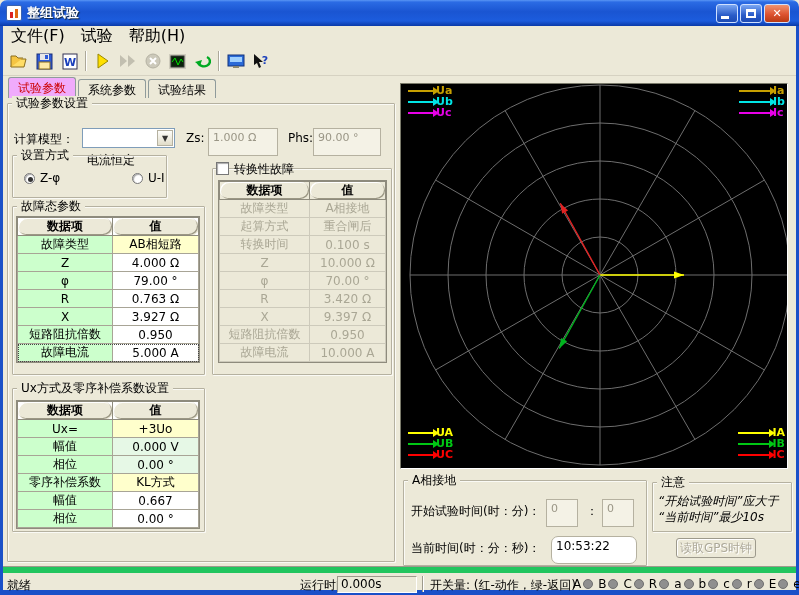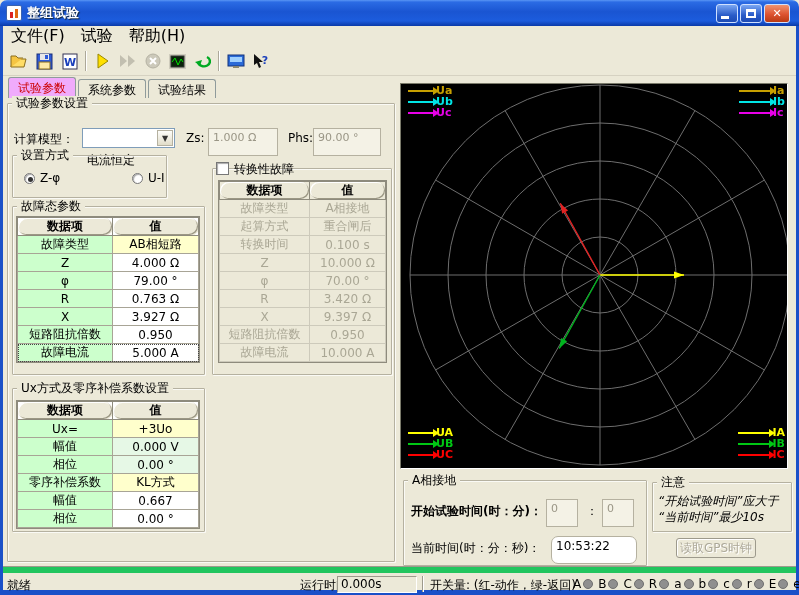--- a/index.html
+++ b/index.html
@@ -431,21 +431,21 @@
       </div>
     <div class="lrow" style="color: rgb(255, 0, 0);">
         <span class="larrow" style="width:32px;"></span>
         <span>IC</span>
       </div>
   </div>
 
   <div class="group" style="left:403px;top:480px;width:244px;height:86px;">
     <span class="glabel">A相接地</span>
   </div>
-  <span class="lbl" style="left:411px;top:503px;font-weight:bold;">开始试验时间(时：分)：</span>
+  <span class="lbl" style="left:411px;top:503px;">开始试验时间(时：分)：</span>
   <div class="tinput" style="left:546px;top:499px;width:32px;">0</div>
   <span class="lbl" style="left:586px;top:503px;">：</span>
   <div class="tinput" style="left:602px;top:499px;width:32px;">0</div>
   <span class="lbl" style="left:411px;top:540px;">当前时间(时：分：秒)：</span>
   <div class="tinput en" style="left:551px;top:536px;width:86px;font-size:12px;border-radius:7px;">10:53:22</div>
 
   <div class="group" style="left:652px;top:482px;width:140px;height:50px;">
     <span class="glabel">注意</span>
   </div>
   <div class="notetext" style="left:658px;top:493px;width:132px;font-style:italic;">

